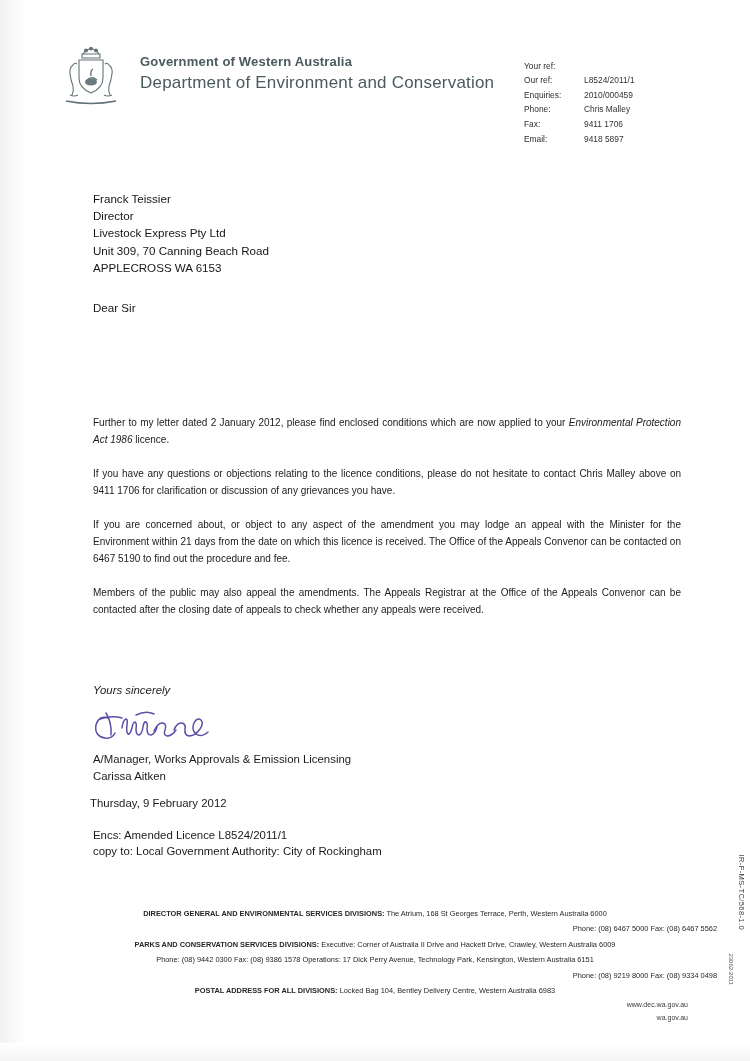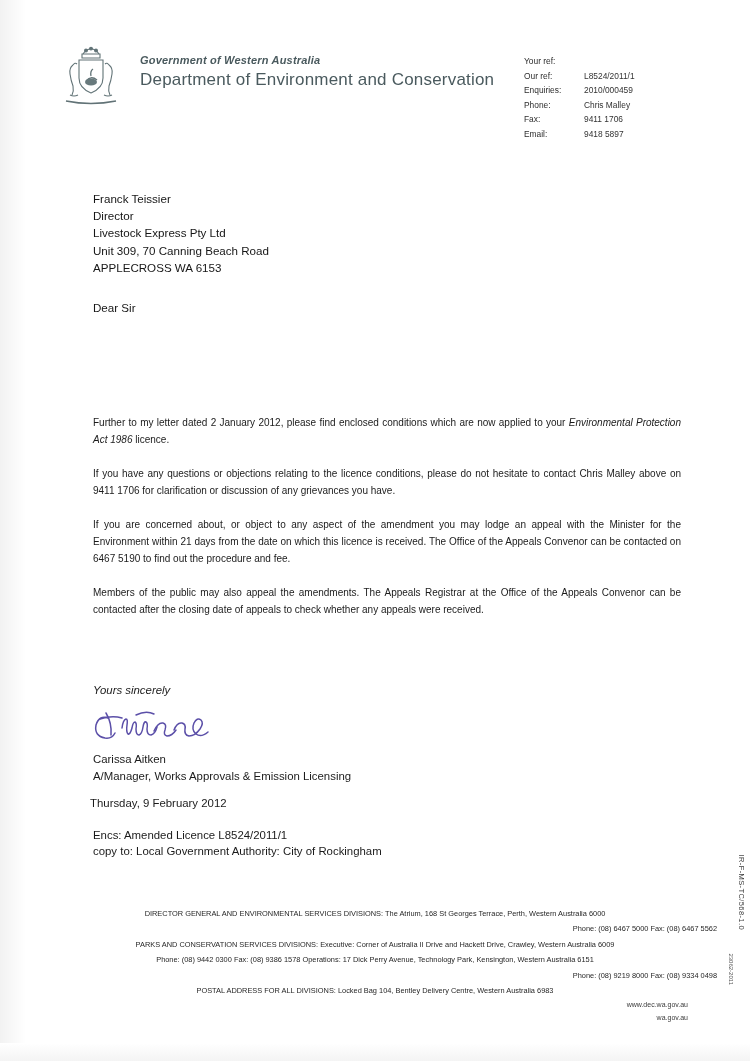--- a/index.html
+++ b/index.html
@@ -32,43 +32,42 @@
     flex: 0 0 auto;
     opacity: .92;
   }
   .gov-text {
     margin-left: 18px;
     padding-top: 8px;
     color: #4a5a5e;
     line-height: 1.38;
   }
   .gov-line1 {
-    font-size: 11px;
+    font-size: 13px;
     font-weight: bold;
     letter-spacing: .2px;
-    font-style: italic;
   }
   .gov-line2 {
     font-size: 17px;
     font-weight: normal;
     letter-spacing: .2px;
   }
   
   .refblock {
     position: absolute;
     left: 524px;
     top: 56px;
     font-size: 8.4px;
     color: #3a3a3a;
     filter: blur(.18px);
   }
   .refrow {
     display: flex;
     height: 14.6px;
-    align-items: flex-start;
+    align-items: flex-end;
   }
   .reflabel {
     width: 60px;
     flex: 0 0 60px;
     color: #2e2e2e;
   }
   .refvalue {
     color: #333;
   }
   
@@ -165,21 +164,21 @@
     font-size: 7.4px;
     line-height: 15.4px;
     color: #262626;
     filter: blur(.12px);
   }
   .fline {
     padding: 0 55px;
   }
   .fline.center { text-align: center; }
   .fline.right  { text-align: right; padding-right: 33px; }
-  .fbold { font-weight: normal; }
+  .fbold { font-weight: bold; }
   .fnote {
     text-align: right;
     padding-right: 62px;
     font-size: 7px;
     line-height: 13px;
     color: #3a3a3a;
   }
   .sidecode {
     position: absolute;
     right: 4px;
@@ -311,22 +310,22 @@
       <path d="M14 7 q6 10 5 22"></path>
       <path d="M8 13 q12 -4 22 -1"></path>
       <path d="M30 22 q1 -8 4 -9 q2 0 1 6 q-1 7 1 9 q2 1 4 -6 q1 -6 3 -6 q2 1 1 7 q0 6 3 6 q3 -1 4 -8 q1 -6 3 -5 q2 1 1 7 q0 6 4 6 q4 -1 6 -8"></path>
       <path d="M62 25 q4 -9 9 -8 q4 1 2 7 q-2 5 2 6 q5 0 9 -6"></path>
       <path d="M82 24 q3 -8 8 -7 q4 1 3 6 q-1 6 4 7 q6 0 11 -7 q4 -6 1 -9 q-4 -3 -7 3 q-3 7 2 11 q5 4 12 -2"></path>
       <path d="M44 9 q10 -5 18 -1"></path>
     </g>
   </svg>
 
   <div class="signer">
+    <div>A/Manager, Works Approvals &amp; Emission Licensing</div>
     <div>Carissa Aitken</div>
-    <div>A/Manager, Works Approvals &amp; Emission Licensing</div>
   </div>
 
   <div class="letterdate">Thursday, 9 February 2012</div>
 
   <div class="encl">
     <div>Encs: Amended Licence L8524/2011/1</div>
     <div>copy to:  Local Government Authority: City of Rockingham</div>
   </div>
 
   <div class="footer">

